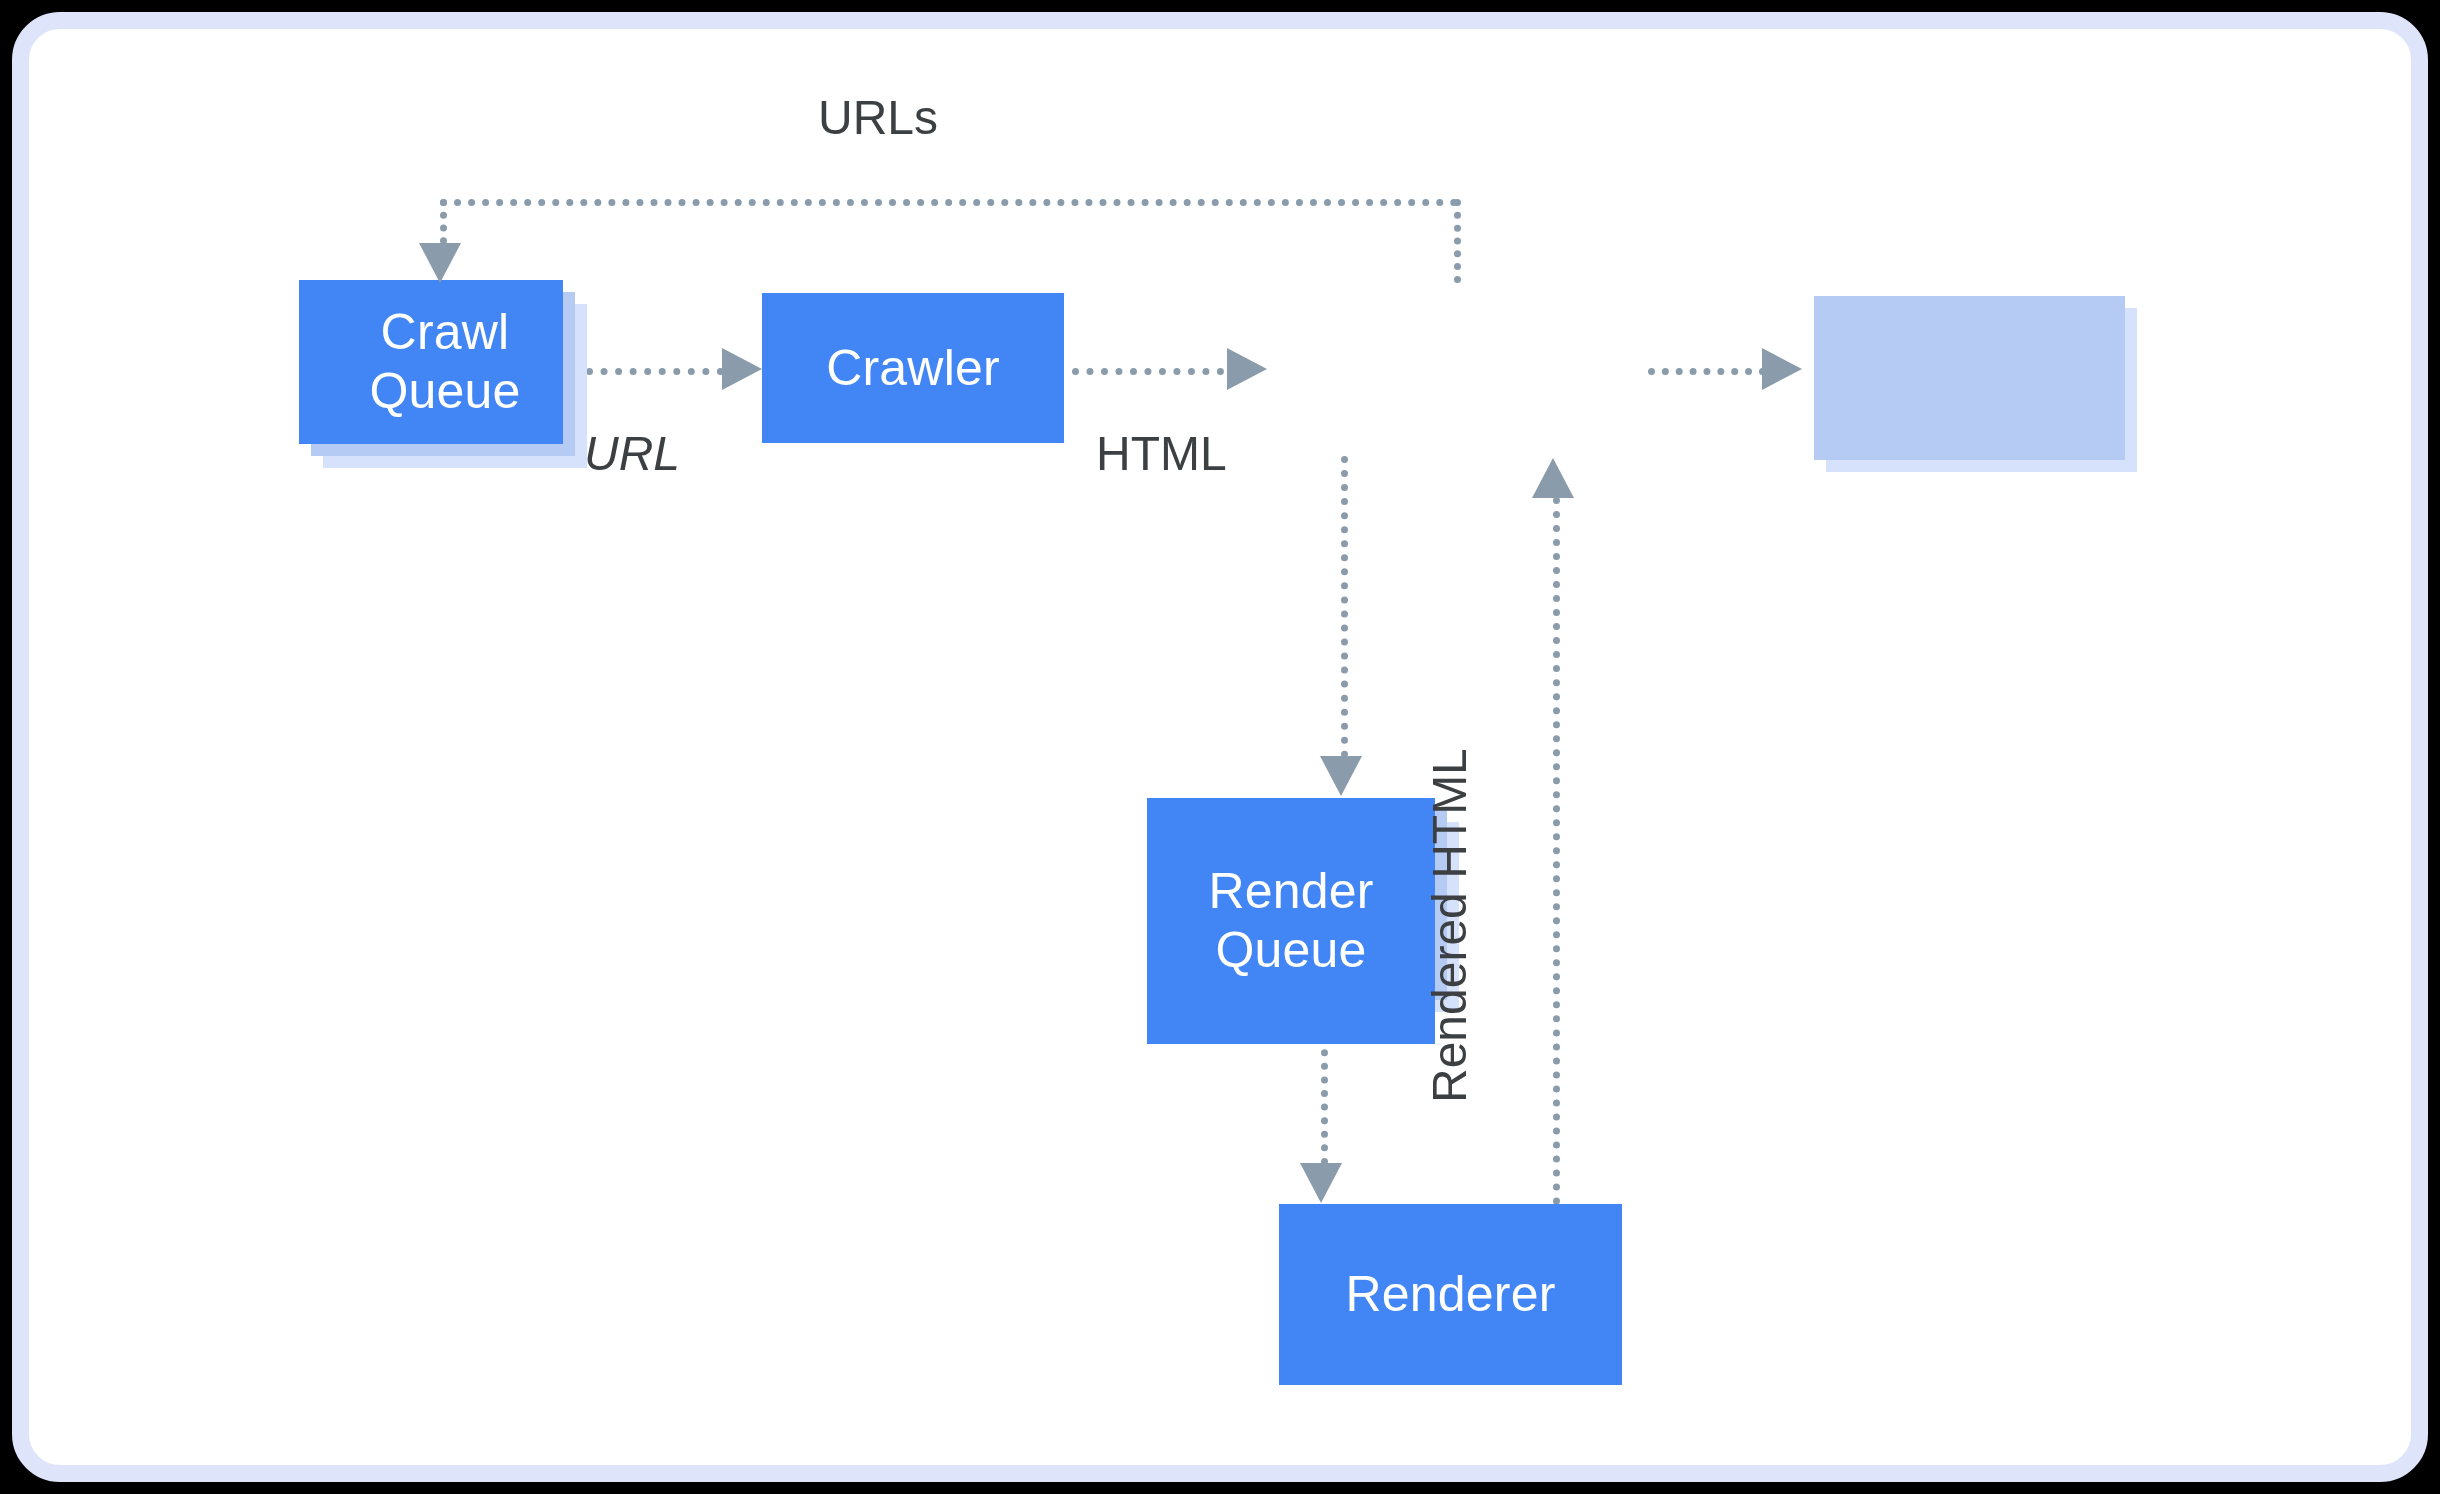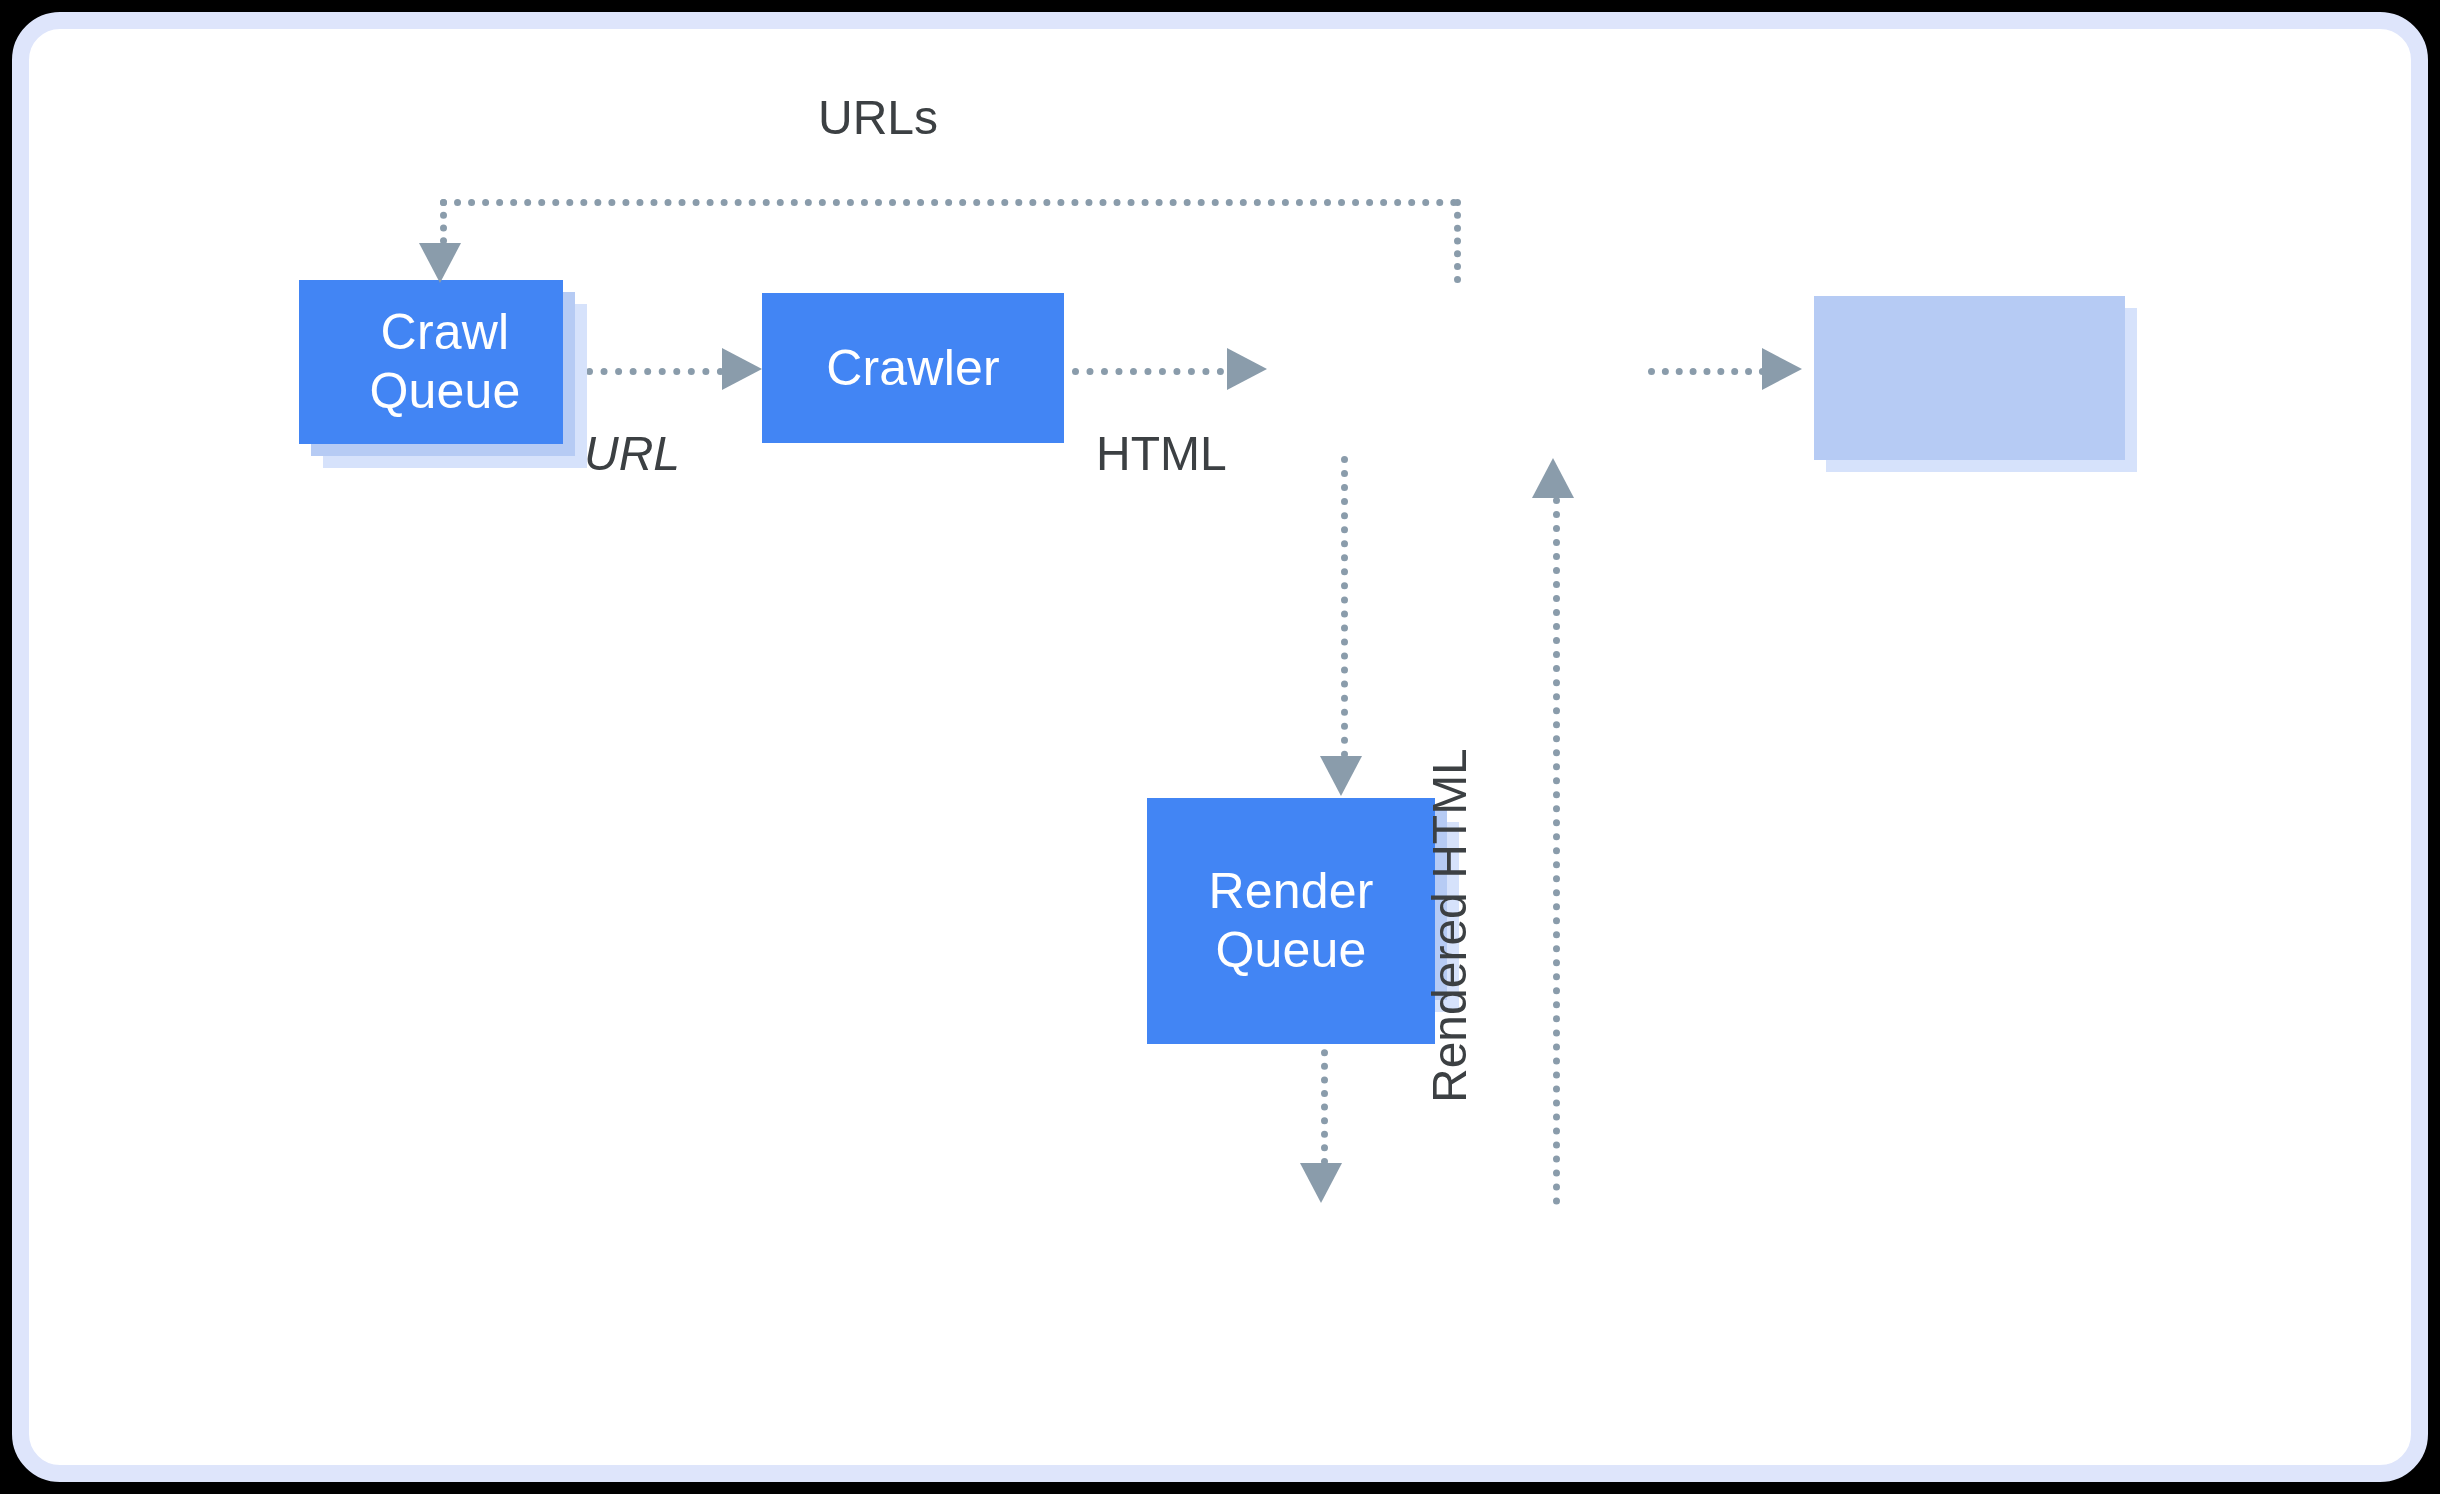--- a/index.html
+++ b/index.html
@@ -160,20 +160,23 @@
   <div class="stack-l2" style="left:1826px; top:308px; width:311px; height:164px;"></div>
   <div class="stack-l1" style="left:1814px; top:296px; width:311px; height:164px;"></div>
 
   <div class="stack-l2" style="left:1171px; top:822px; width:288px; height:190px;"></div>
   <div class="stack-l1" style="left:1159px; top:810px; width:288px; height:190px;"></div>
   <div class="node" style="left:1147px; top:798px; width:288px; height:246px;">
     <span class="label">Render
 Queue</span>
   </div>
 
+  <div class="node" style="left:1279px; top:1204px; width:343px; height:181px;">
+    <span class="label">Renderer</span>
+  </div>
 
   <div class="edge-label" style="left:790px; top:94px;margin-left:28px;">URLs</div>
 
   <div class="edge-label" style="left:584px; top:430px;font-style:italic;">URL</div>
 
   <div class="edge-label" style="left:1096px; top:430px;">HTML</div>
 
   <div class="edge-label vertical" style="left:1474px; top:1055px;">Rendered HTML</div>
 
 </div>

